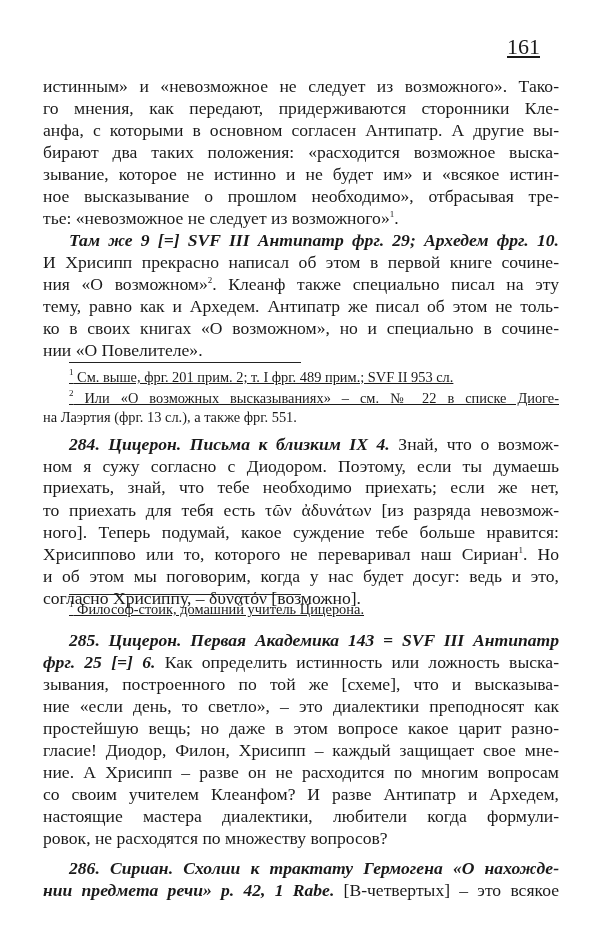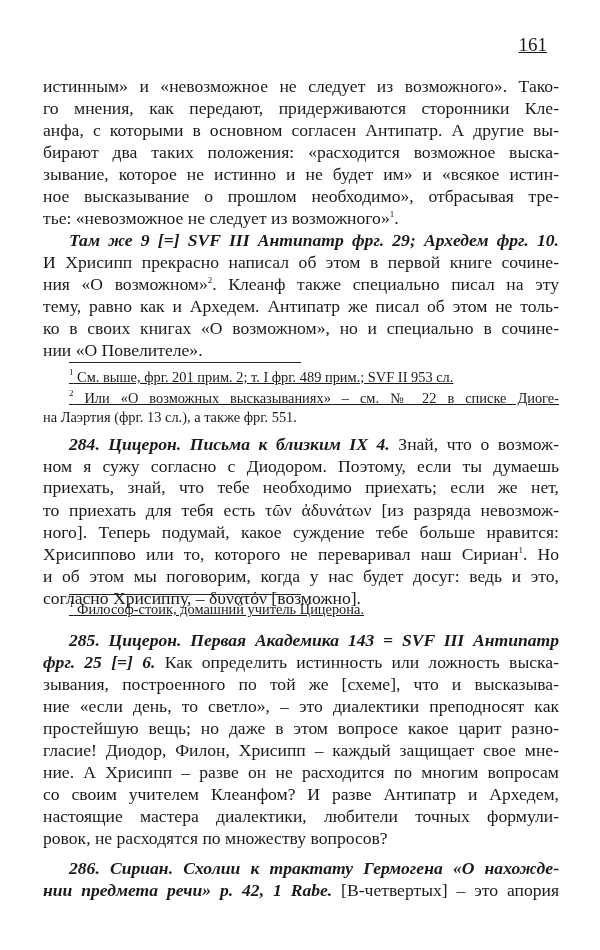--- a/index.html
+++ b/index.html
@@ -1,18 +1,18 @@
 <!DOCTYPE html>
 <html><head>
 <meta charset="utf-8">
 <style>
   html, body { margin: 0; padding: 0; background: #ffffff; }
   body { width: 600px; height: 950px; position: relative; overflow: hidden; color: #1a1a1a; }
   .page { position: absolute; left: 43px; top: 0; width: 516px; font-family: "Liberation Serif", "DejaVu Serif", serif; }
-  .page-number { position: absolute; right: 12px; top: 34px; font-size: 19px; text-decoration: underline; }
+  .page-number { position: absolute; right: 19px; top: 34px; font-size: 22px; text-decoration: underline; }
   .line { position: absolute; left: 0; width: 516px; font-size: 17.6px; line-height: 22px; white-space: nowrap; text-align: justify; text-align-last: justify; }
   .line.last { text-align-last: left; }
   .line.indent { left: 26px; width: 490px; }
   .fn { font-size: 14.4px; line-height: 19px; }
   .fn.indent { left: 26px; width: 490px; text-decoration: underline; }
   b { font-weight: bold; font-style: italic; }
   sup { font-size: 9px; vertical-align: 7px; line-height: 0; }
   .rule { position: absolute; left: 26px; width: 232px; height: 0; border-top: 1px solid #222; }
 </style>
 </head>
@@ -54,18 +54,18 @@
   <div class="line fn indent last" style="top:600px"><sup>1</sup><span> Философ-стоик, домашний учитель Цицерона.</span></div>
 
   <div class="line indent" style="top:629px"><b>285. Цицерон. Первая Академика 143 = SVF III Антипатр</b></div>
   <div class="line" style="top:651px"><b>фрг. 25 [=] 6.</b><span> Как определить истинность или ложность выска-</span></div>
   <div class="line" style="top:673px">зывания, построенного по той же [схеме], что и высказыва-</div>
   <div class="line" style="top:695px">ние «если день, то светло», – это диалектики преподносят как</div>
   <div class="line" style="top:717px">простейшую вещь; но даже в этом вопросе какое царит разно-</div>
   <div class="line" style="top:739px">гласие! Диодор, Филон, Хрисипп – каждый защищает свое мне-</div>
   <div class="line" style="top:761px">ние. А Хрисипп – разве он не расходится по многим вопросам</div>
   <div class="line" style="top:783px">со своим учителем Клеанфом? И разве Антипатр и Архедем,</div>
-  <div class="line" style="top:805px">настоящие мастера диалектики, любители точных формули-</div>
+  <div class="line" style="top:805px">настоящие мастера диалектики, любители когда формули-</div>
   <div class="line last" style="top:827px">ровок, не расходятся по множеству вопросов?</div>
 
   <div class="line indent" style="top:857px"><b>286. Сириан. Схолии к трактату Гермогена «О нахожде-</b></div>
-  <div class="line" style="top:879px"><b>нии предмета речи» p. 42, 1 Rabe.</b><span> [В-четвертых] – это апория</span></div>
+  <div class="line" style="top:879px"><b>нии предмета речи» p. 42, 1 Rabe.</b><span> [В-четвертых] – это всякое</span></div>
 </div>
 
 </body></html>

